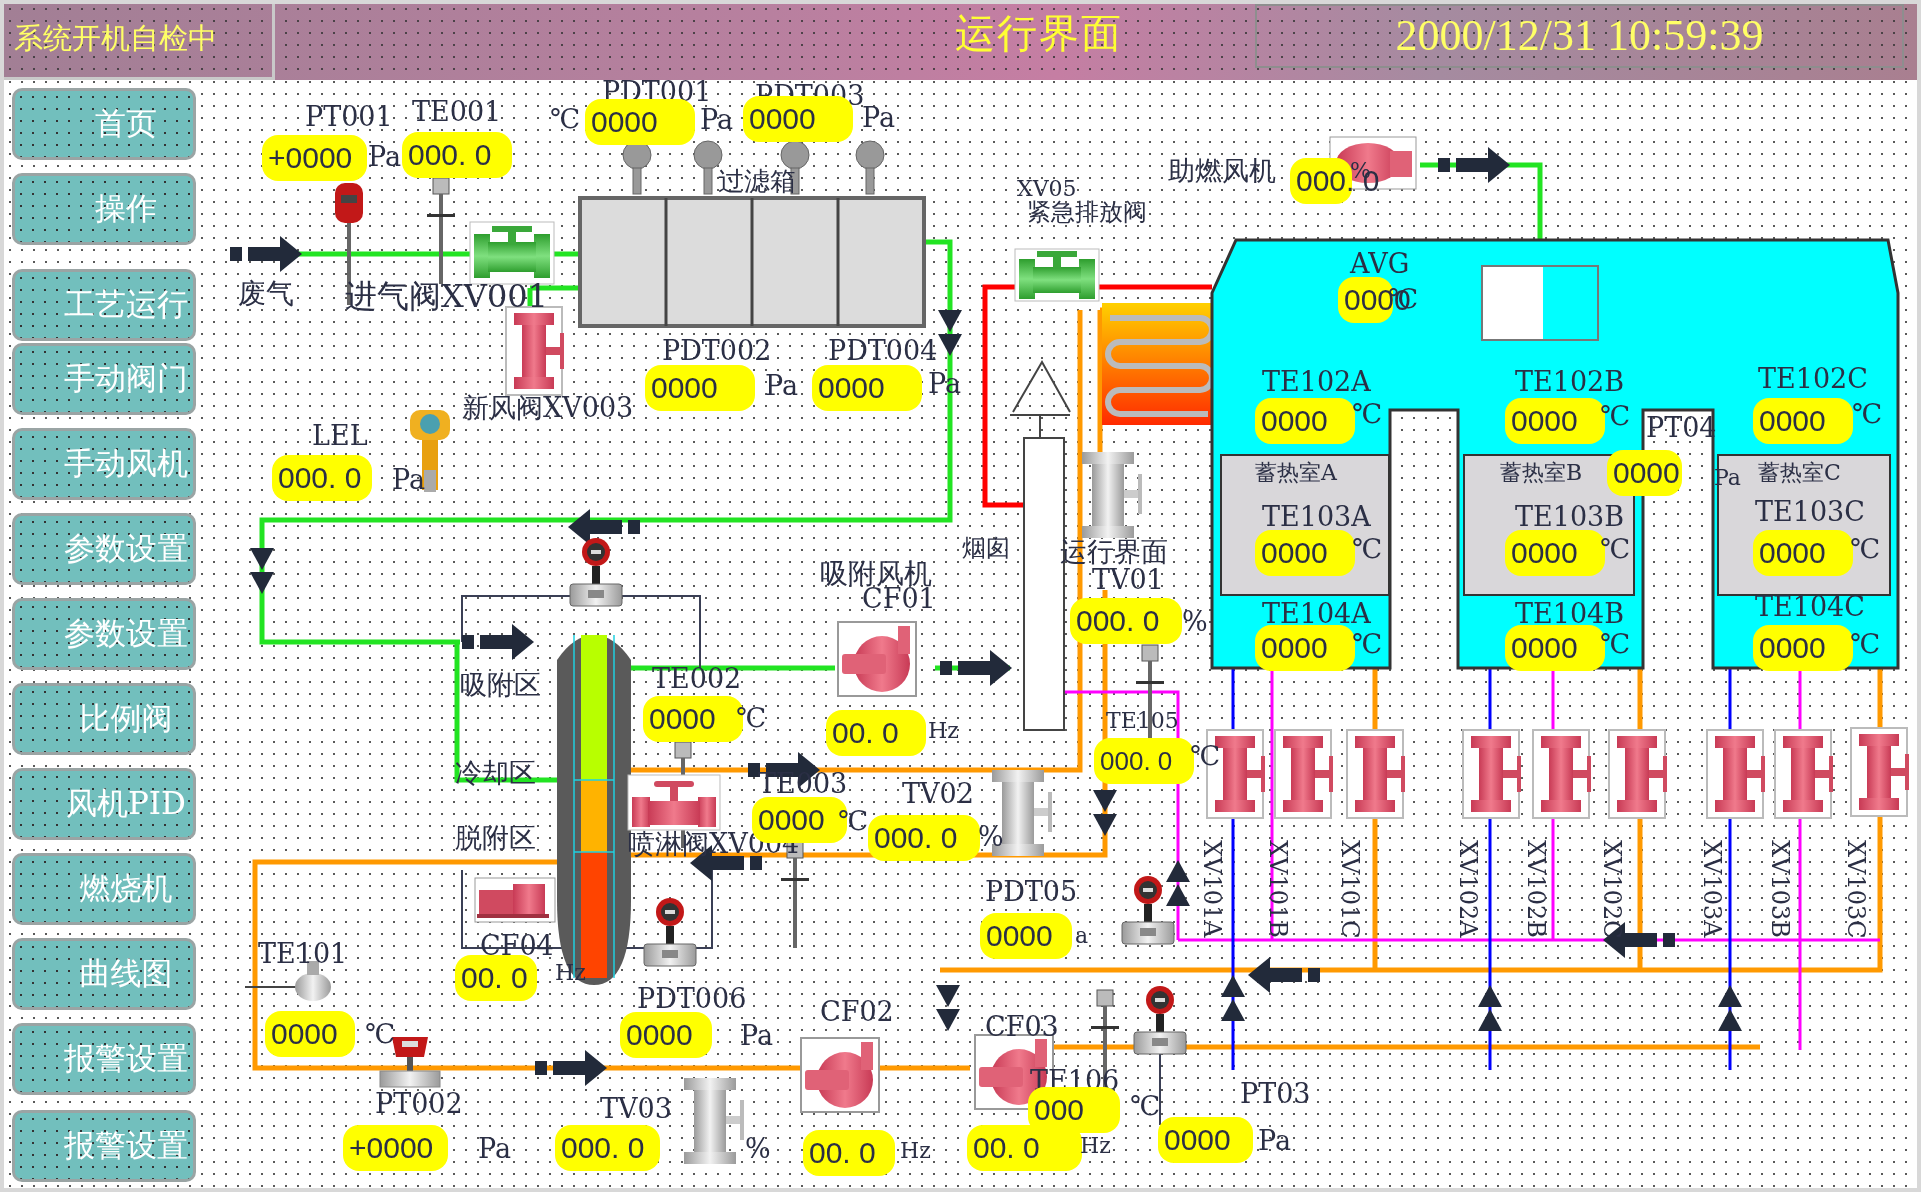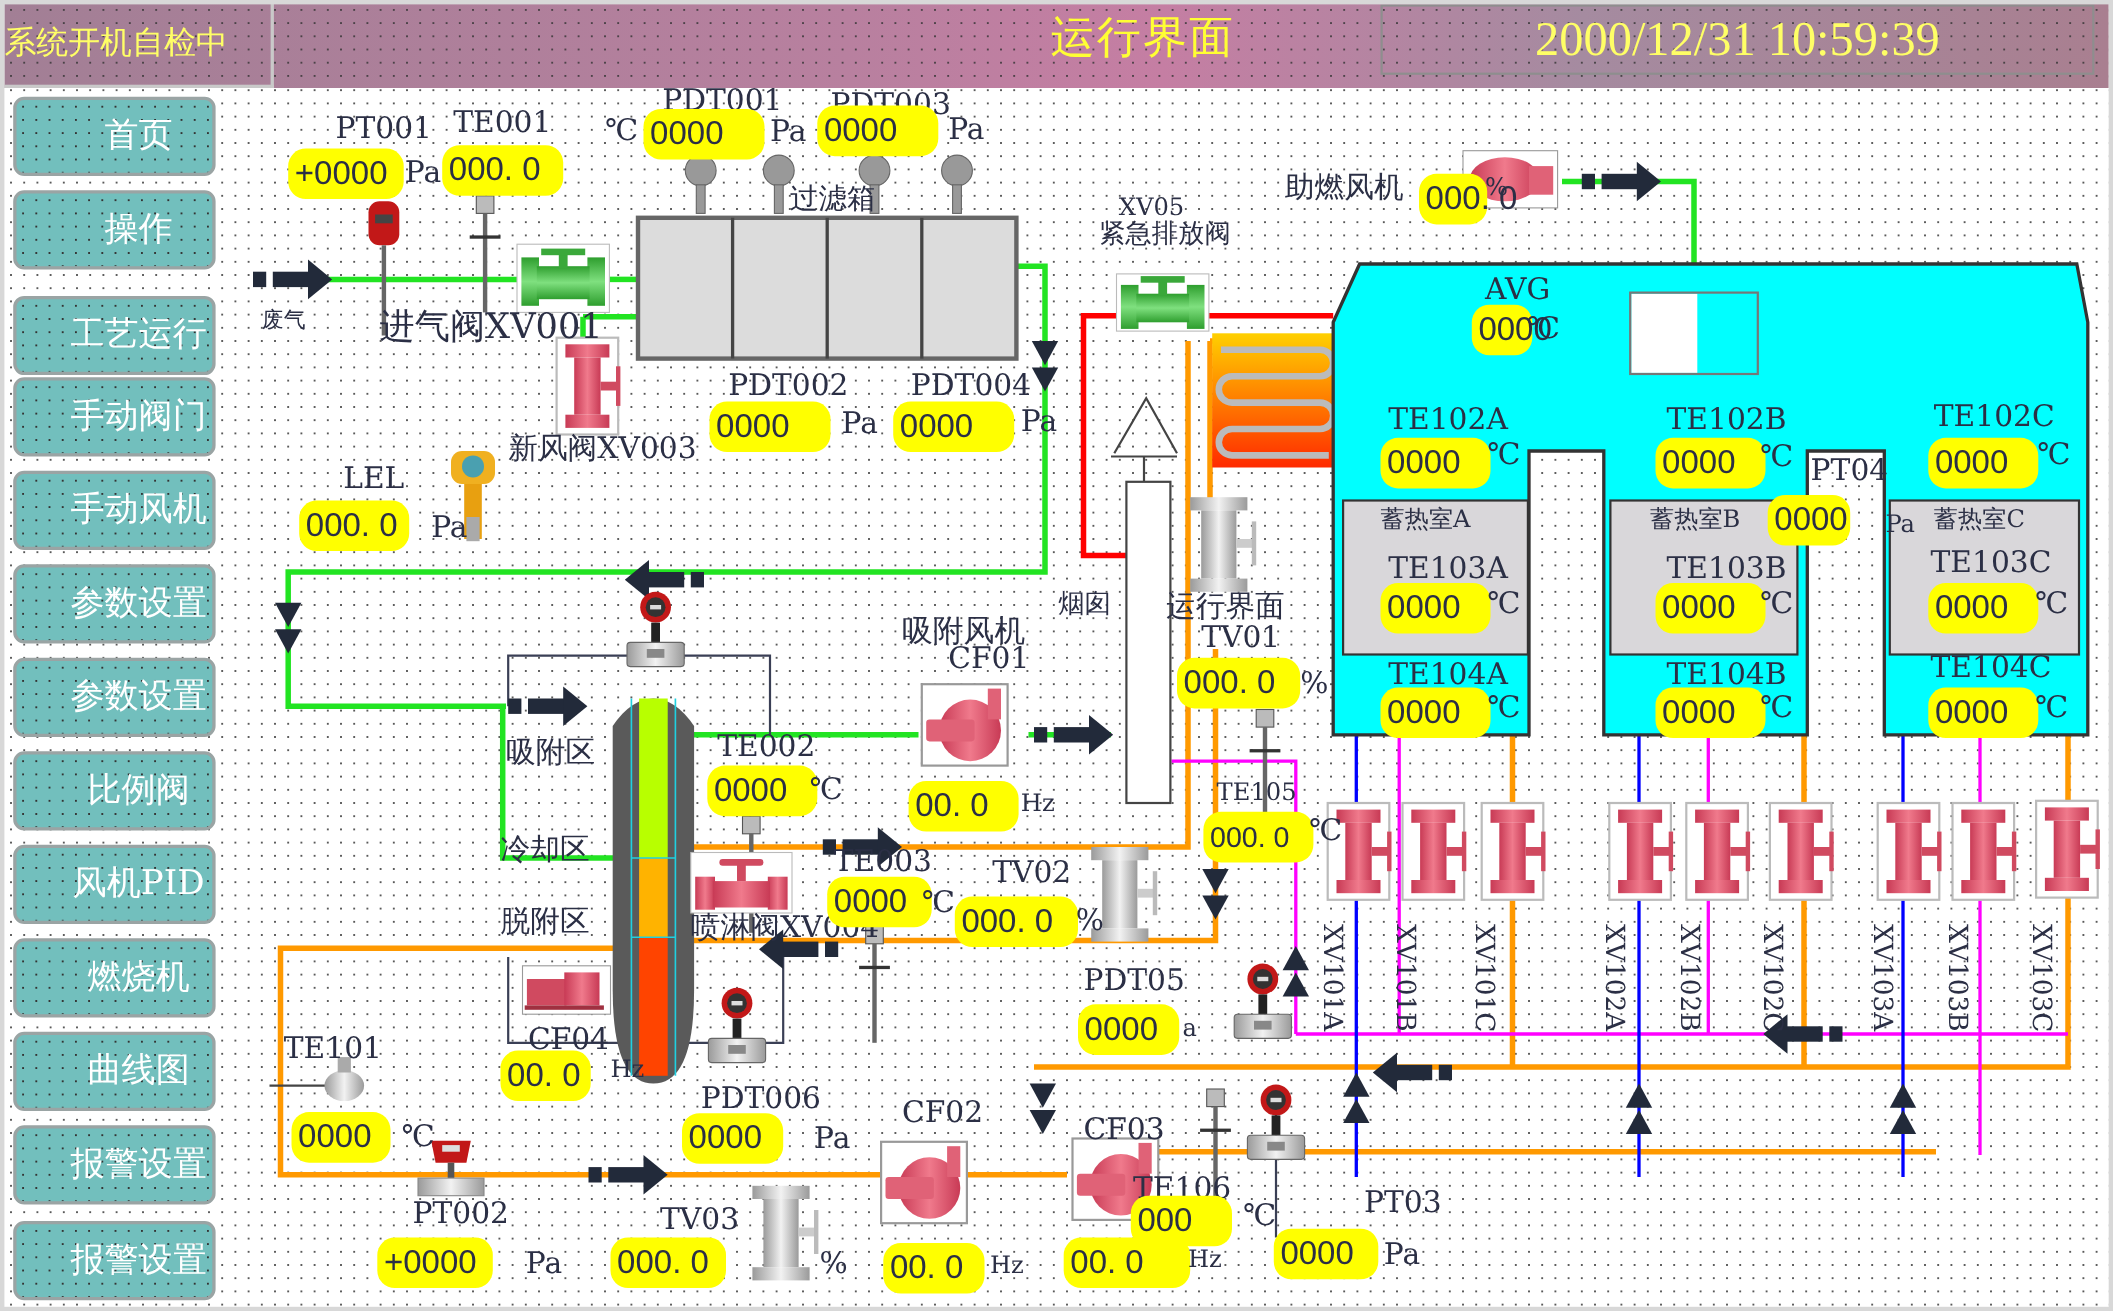--- a/index.html
+++ b/index.html
@@ -4,22 +4,22 @@
 <style>
   html,body{margin:0;padding:0;}
   body{width:1921px;height:1192px;position:relative;overflow:hidden;background:#fff;
     font-family:"DejaVu Serif","Liberation Serif",serif;color:#2b2f45;}
   .dots{position:absolute;left:0;top:0;width:1921px;height:1192px;
     background-image:radial-gradient(#222 1px,transparent 1.3px);background-size:12px 12px;background-position:4px 4px;opacity:.75;}
   .frame{position:absolute;left:0;top:0;width:1921px;height:1192px;box-sizing:border-box;border:4px solid #d8d8d8;pointer-events:none;}
   .hdr{position:absolute;left:4px;top:3px;width:1913px;height:77px;
     background:linear-gradient(90deg,#a27f95 0%,#b8809f 40%,#c57ea3 55%,#a58ba0 75%,#a97f90 100%);}
   .hdr-dots{position:absolute;inset:0;background-image:radial-gradient(#333 1px,transparent 1.3px);background-size:12px 12px;opacity:.8}
-  .status{position:absolute;left:4px;top:3px;width:245px;height:77px;box-sizing:border-box;border-right:3px solid #c9c9c9;border-bottom:3px solid #c9c9c9;
-    color:#ffff66;font-size:29px;line-height:70px;}
+  .status{position:absolute;left:4px;top:3px;width:271px;height:77px;box-sizing:border-box;border-right:3px solid #c9c9c9;border-bottom:3px solid #c9c9c9;
+    color:#ffff66;font-size:29px;line-height:70px;padding-left:10px;}
   .title{position:absolute;left:955px;top:6px;color:#ffff33;font-size:40px;letter-spacing:2px;}
   .clock{position:absolute;left:1255px;top:4px;width:645px;height:60px;border:2px solid #8e8e8e;
     color:#ffff66;font-size:44px;line-height:60px;text-align:center;font-family:"Liberation Serif",serif;}
   .nav{position:absolute;left:12px;width:184px;height:72px;border-radius:10px;background:#72bfbd;
     border:3px solid #9aa4a4;box-sizing:border-box;color:#fff;font-size:31px;text-align:center;line-height:64px;cursor:pointer;
     background-image:radial-gradient(#333 1px,transparent 1.3px);background-size:12px 12px;background-color:#72bfbd;padding-left:44px;}
   .lbl{position:absolute;font-size:27px;color:#2b2f45;white-space:nowrap;line-height:1;}
   .sm{font-size:22px;}
   .val{position:absolute;background:#ffff00;border-radius:16px;color:#2b2f45;font-size:30px;height:46px;line-height:46px;
     padding-left:6px;box-sizing:border-box;white-space:nowrap;font-family:"Liberation Sans Narrow","Liberation Sans",sans-serif;}
@@ -340,34 +340,34 @@
       <use href="#pinkValveV" x="1381" y="730"></use>
     <use href="#pinkValveV" x="1497" y="730"></use>
       <use href="#pinkValveV" x="1567" y="730"></use>
       <use href="#pinkValveV" x="1643" y="730"></use>
     <use href="#pinkValveV" x="1741" y="730"></use>
       <use href="#pinkValveV" x="1809" y="730"></use>
       <use href="#pinkValveV" x="1885" y="728"></use>
   </g>
 </svg>
 
-<div class="lbl" style="left:238px;top:280px;font-size:20px">废气</div>
+<div class="lbl" style="left:238px;top:280px;font-size:28px">废气</div>
 <div class="lbl" style="left:345px;top:280px;font-size:32px">进气阀XV001</div>
 <div class="lbl" style="left:718px;top:168px;font-size:26px">过滤箱</div>
 <div class="lbl" style="left:462px;top:394px">新风阀XV003</div>
 <div class="lbl" style="left:460px;top:671px">吸附区</div>
 <div class="lbl" style="left:455px;top:759px">冷却区</div>
 <div class="lbl" style="left:455px;top:824px">脱附区</div>
 <div class="lbl" style="left:628px;top:830px">喷淋阀XV004</div>
 <div class="lbl" style="left:820px;top:560px;font-size:28px">吸附风机</div>
 <div class="lbl" style="left:962px;top:536px;font-size:24px">烟囱</div>
 <div class="lbl" style="left:1060px;top:538px">运行界面</div>
 <div class="lbl" style="left:1168px;top:157px">助燃风机</div>
 <div class="lbl sm" style="left:1017px;top:178px">XV05</div>
-<div class="lbl sm" style="left:999px;top:200px;font-size:24px">紧急排放阀</div>
+<div class="lbl sm" style="left:1027px;top:200px;font-size:24px">紧急排放阀</div>
 <div class="lbl sm" style="left:1255px;top:462px">蓄热室A</div>
 <div class="lbl sm" style="left:1500px;top:462px">蓄热室B</div>
 <div class="lbl sm" style="left:1758px;top:462px">蓄热室C</div>
 
 <div class="lbl" style="left:305px;top:103px">PT001</div>
 <div class="val" style="left:262px;top:135px;width:105px">+0000</div>
 <div class="lbl" style="left:368px;top:143px">Pa</div>
 <div class="lbl" style="left:412px;top:98px">TE001</div>
 <div class="val" style="left:402px;top:132px;width:110px">000. 0</div>
 <div class="lbl" style="left:550px;top:105px">℃</div>

